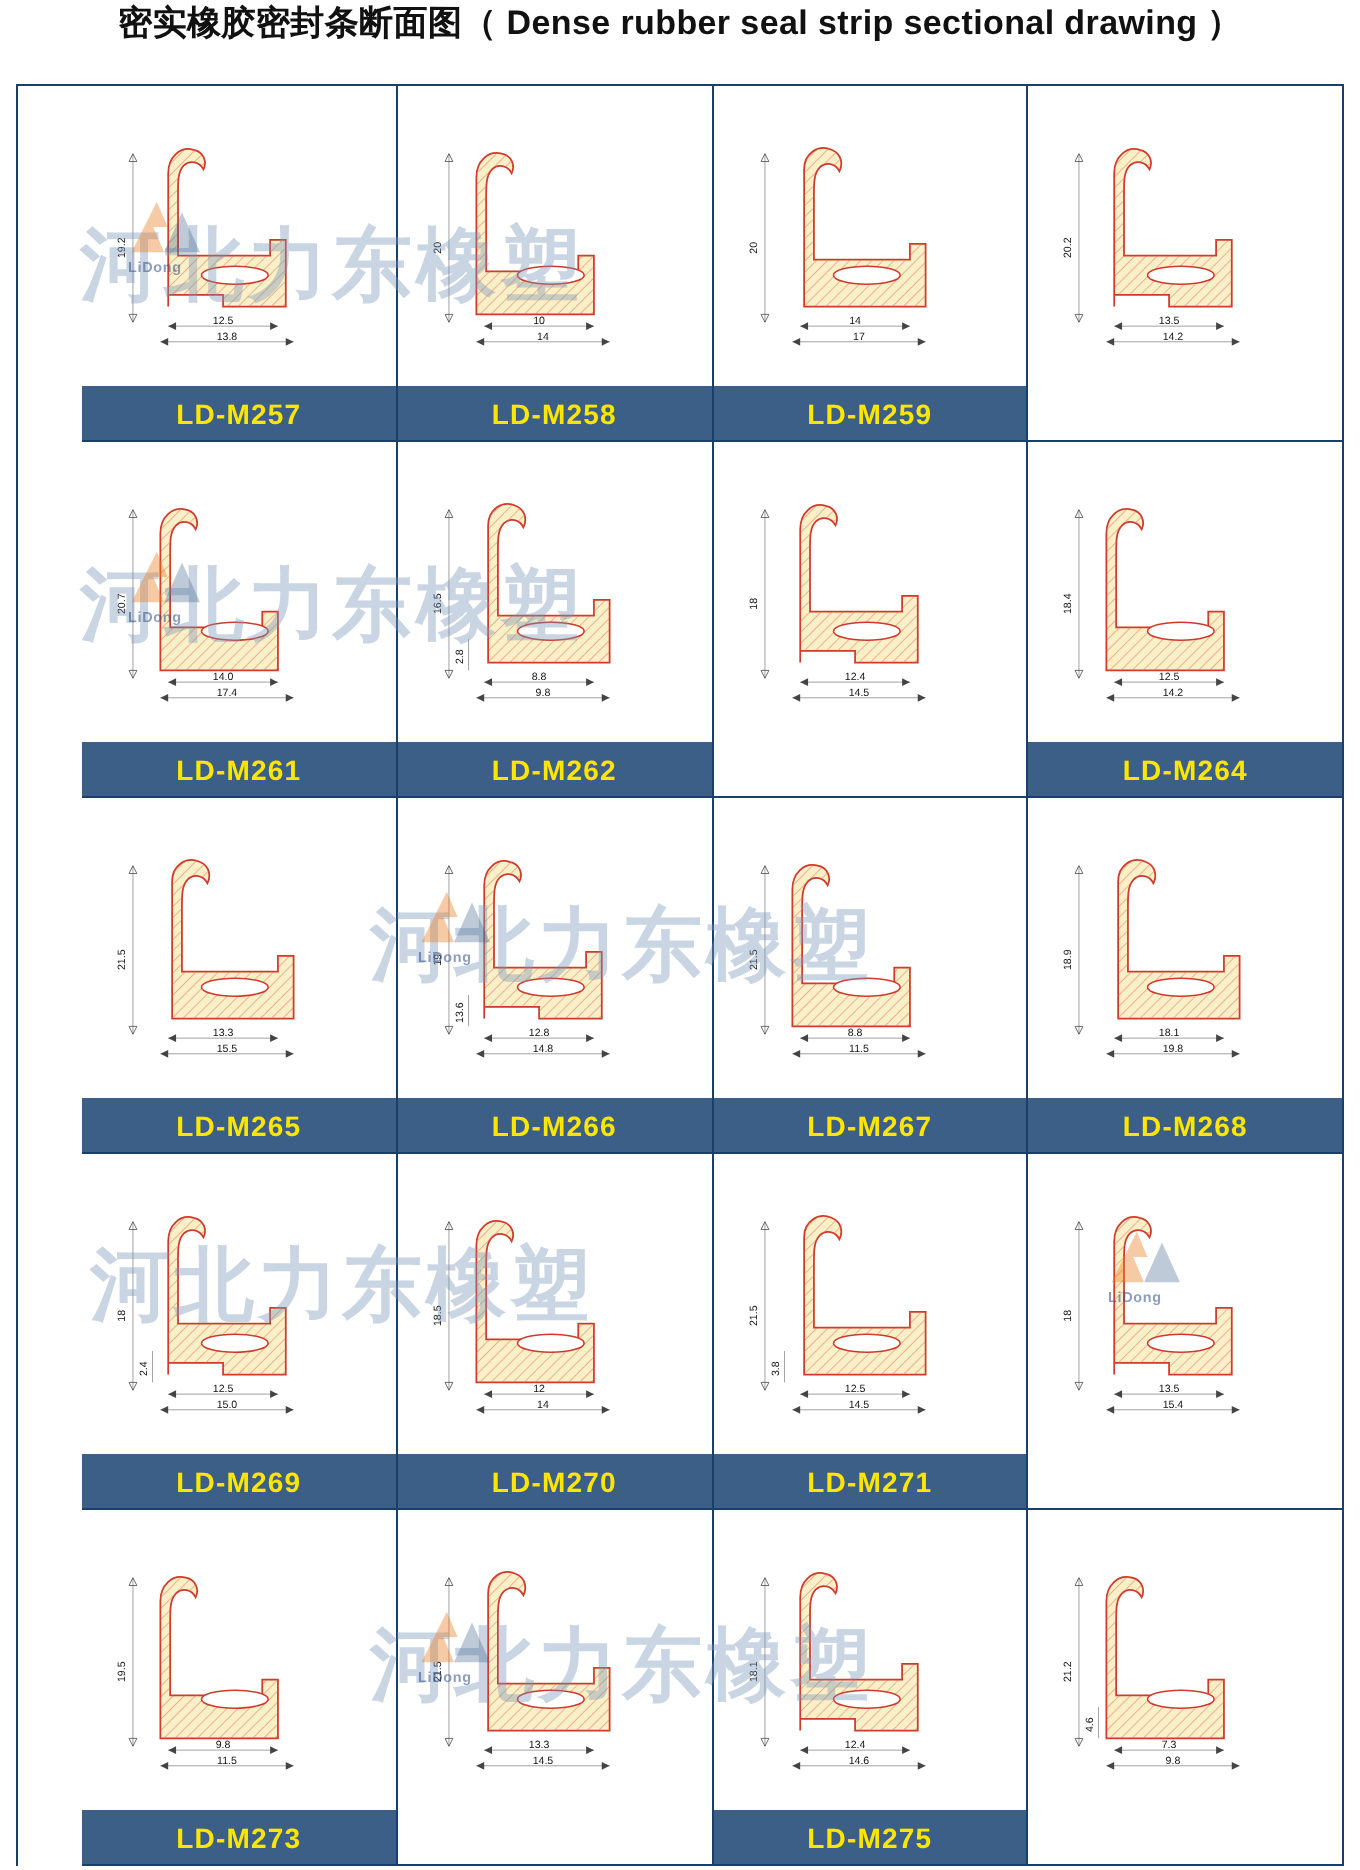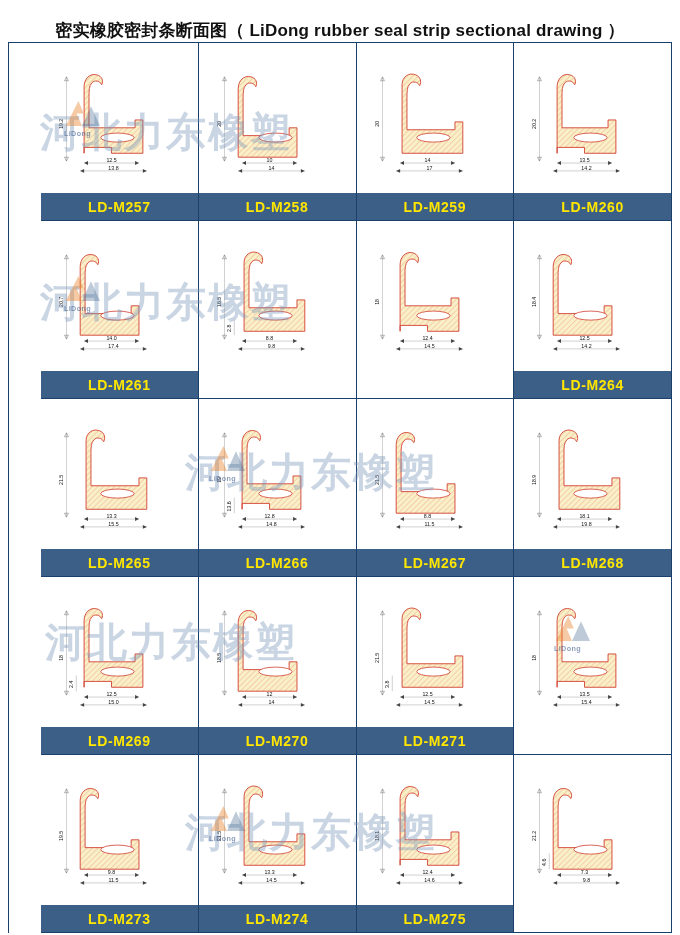--- a/index.html
+++ b/index.html
@@ -9,21 +9,21 @@
     font-family:"Liberation Sans", sans-serif;
     overflow:hidden;
   }
   .page{
     position:relative;
     width:680px;height:935px;
     box-sizing:border-box;
   }
   .title-bar{
     height:42px;
-    display:flex;align-items:flex-end;justify-content:center;
+    display:flex;align-items:flex-start;justify-content:center;
     font-size:17px;
     font-weight:bold;
     color:#111;
     letter-spacing:0.2px;
     white-space:nowrap;
   }
   .title-bar .cn{font-family:"DejaVu Sans", sans-serif;font-weight:bold;}
   .grid{
     margin:0 8px;
     display:grid;
@@ -91,21 +91,21 @@
   .body-fill{fill:#faf0c8;stroke:#d03a2a;stroke-width:.9;}
   .inner{fill:#ffffff;stroke:#d03a2a;stroke-width:.8;}
 </style>
 </head>
 <body>
 
 <div class="page">
 
   <div class="title-bar">
     <span class="cn">密实橡胶密封条断面图</span>
-    <span>（ LiDong rubber seal strip sectional drawing ）</span>
+    <span>（ Dense rubber seal strip sectional drawing ）</span>
   </div>
 
   <div class="grid" id="grid">
       <div class="cell">
         <div class="fig">
           <svg viewBox="0 0 160 120" preserveAspectRatio="xMidYMid meet">
             <defs>
               <pattern id="h0" width="4" height="4" patternTransform="rotate(45)" patternUnits="userSpaceOnUse">
                 <line x1="0" y1="0" x2="0" y2="4" stroke="#e0604a" stroke-width="0.55"></line>
               </pattern>
@@ -201,21 +201,20 @@
             <line class="ext" x1="44" y1="106" x2="100" y2="106"></line>
             <path d="M44 106 l4 -2 v4 z" fill="#444"></path>
             <path d="M100 106 l-4 -2 v4 z" fill="#444"></path>
             <text class="dim" x="72" y="105" text-anchor="middle">13.5</text>
             <line class="ext" x1="40" y1="114" x2="108" y2="114"></line>
             <path d="M40 114 l4 -2 v4 z" fill="#444"></path>
             <path d="M108 114 l-4 -2 v4 z" fill="#444"></path>
             <text class="dim" x="74" y="113" text-anchor="middle">14.2</text>
           </svg>
         </div>
-        <div class="label">LD-M260</div>
       </div>
       <div class="cell">
         <div class="fig">
           <svg viewBox="0 0 160 120" preserveAspectRatio="xMidYMid meet">
             <defs>
               <pattern id="h4" width="4" height="4" patternTransform="rotate(45)" patternUnits="userSpaceOnUse">
                 <line x1="0" y1="0" x2="0" y2="4" stroke="#e0604a" stroke-width="0.55"></line>
               </pattern>
             </defs>
             <line class="ext" x1="26" y1="18" x2="26" y2="104"></line>
@@ -257,20 +256,21 @@
             <line class="ext" x1="44" y1="106" x2="100" y2="106"></line>
             <path d="M44 106 l4 -2 v4 z" fill="#444"></path>
             <path d="M100 106 l-4 -2 v4 z" fill="#444"></path>
             <text class="dim" x="72" y="105" text-anchor="middle">8.8</text>
             <line class="ext" x1="40" y1="114" x2="108" y2="114"></line>
             <path d="M40 114 l4 -2 v4 z" fill="#444"></path>
             <path d="M108 114 l-4 -2 v4 z" fill="#444"></path>
             <text class="dim" x="74" y="113" text-anchor="middle">9.8</text>
           </svg>
         </div>
+        <div class="label">LD-M262</div>
       </div>
       <div class="cell">
         <div class="fig">
           <svg viewBox="0 0 160 120" preserveAspectRatio="xMidYMid meet">
             <defs>
               <pattern id="h6" width="4" height="4" patternTransform="rotate(45)" patternUnits="userSpaceOnUse">
                 <line x1="0" y1="0" x2="0" y2="4" stroke="#e0604a" stroke-width="0.55"></line>
               </pattern>
             </defs>
             <line class="ext" x1="26" y1="18" x2="26" y2="104"></line>
@@ -584,21 +584,20 @@
             <line class="ext" x1="44" y1="106" x2="100" y2="106"></line>
             <path d="M44 106 l4 -2 v4 z" fill="#444"></path>
             <path d="M100 106 l-4 -2 v4 z" fill="#444"></path>
             <text class="dim" x="72" y="105" text-anchor="middle">13.3</text>
             <line class="ext" x1="40" y1="114" x2="108" y2="114"></line>
             <path d="M40 114 l4 -2 v4 z" fill="#444"></path>
             <path d="M108 114 l-4 -2 v4 z" fill="#444"></path>
             <text class="dim" x="74" y="113" text-anchor="middle">14.5</text>
           </svg>
         </div>
-        <div class="label">LD-M274</div>
       </div>
       <div class="cell">
         <div class="fig">
           <svg viewBox="0 0 160 120" preserveAspectRatio="xMidYMid meet">
             <defs>
               <pattern id="h18" width="4" height="4" patternTransform="rotate(45)" patternUnits="userSpaceOnUse">
                 <line x1="0" y1="0" x2="0" y2="4" stroke="#e0604a" stroke-width="0.55"></line>
               </pattern>
             </defs>
             <line class="ext" x1="26" y1="18" x2="26" y2="104"></line>

